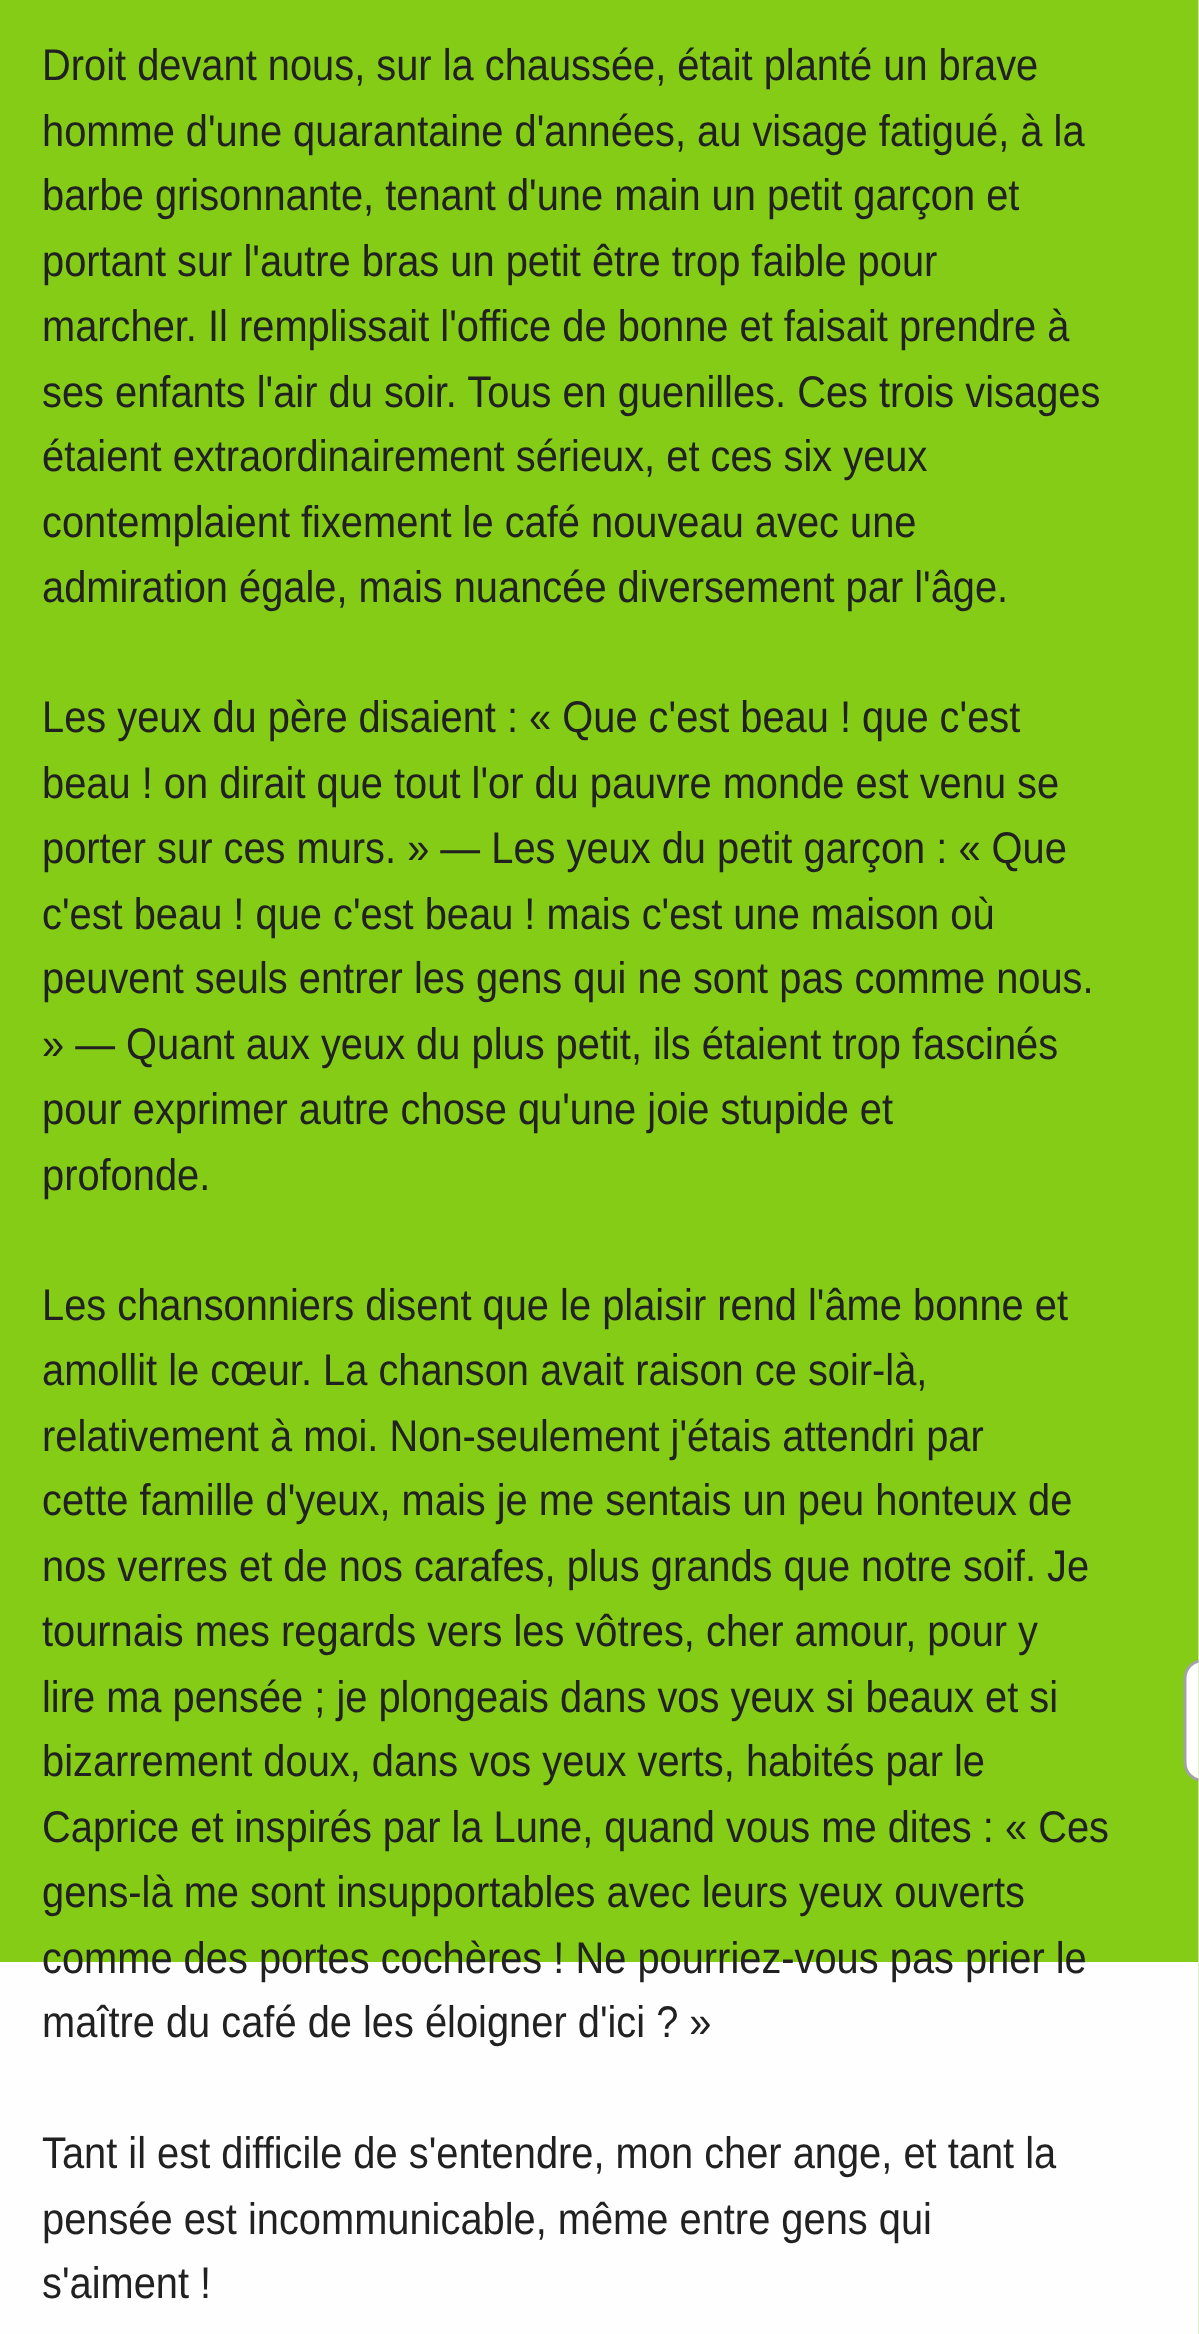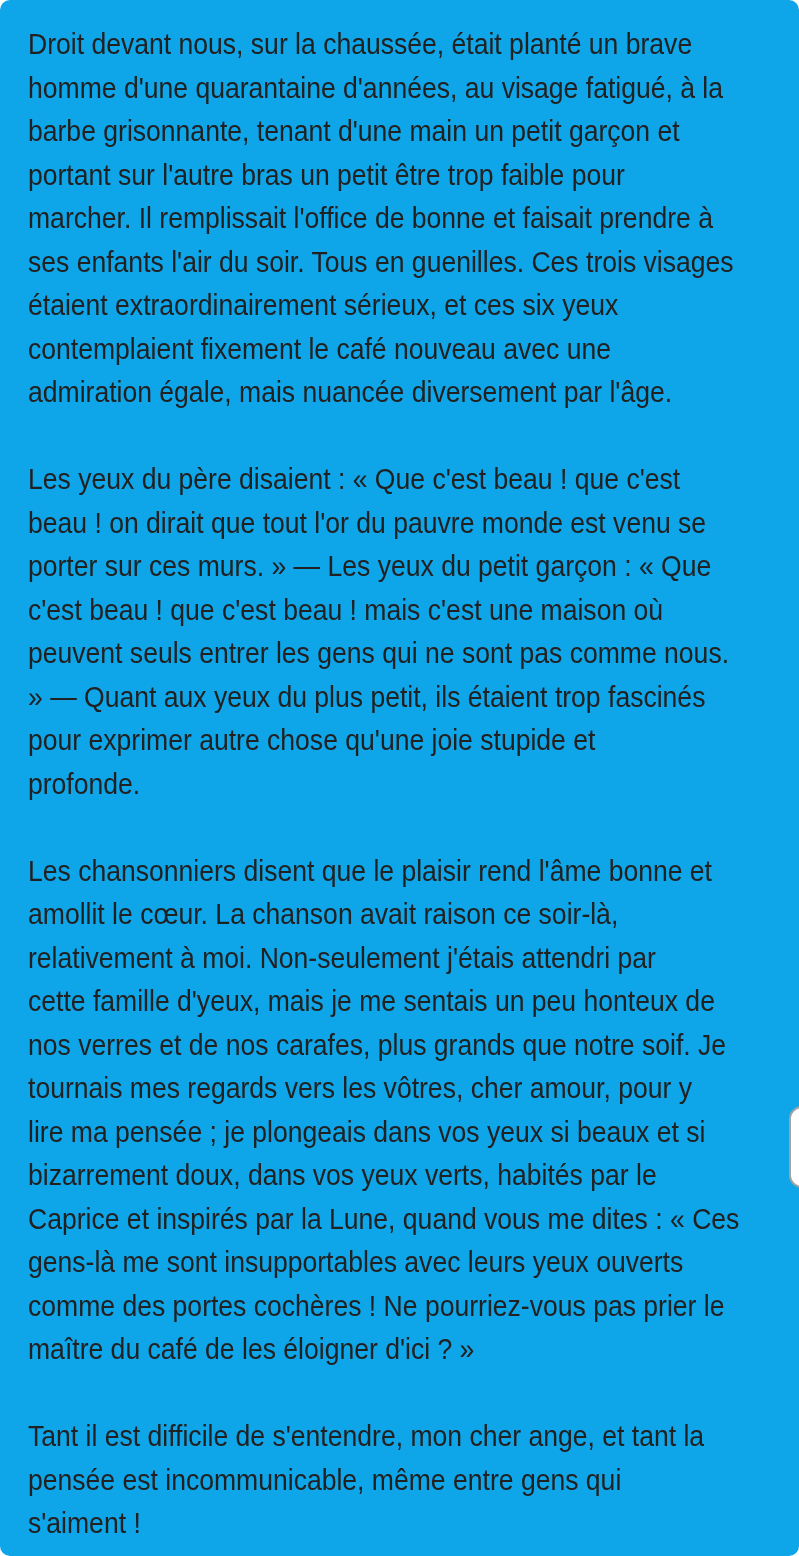--- a/index.html
+++ b/index.html
@@ -6,24 +6,23 @@
     margin: 0;
     padding: 0;
     width: 799px;
     height: 1556px;
     overflow: hidden;
     background: #fefefe;
   }
   .page {
     position: relative;
     width: 799px;
-    height: 1556px;
-    background: #0ea5e9;
+    height: 1308px;
+    background: #84cc16;
     font-family: "Liberation Sans", "DejaVu Sans", sans-serif;
-    border-radius: 10px;
   }
   .content {
     position: absolute;
     top: 22px;
     left: 28px;
     width: 960px;               
     transform: scaleX(0.9);     
     transform-origin: 0 0;
   }
   .para {

